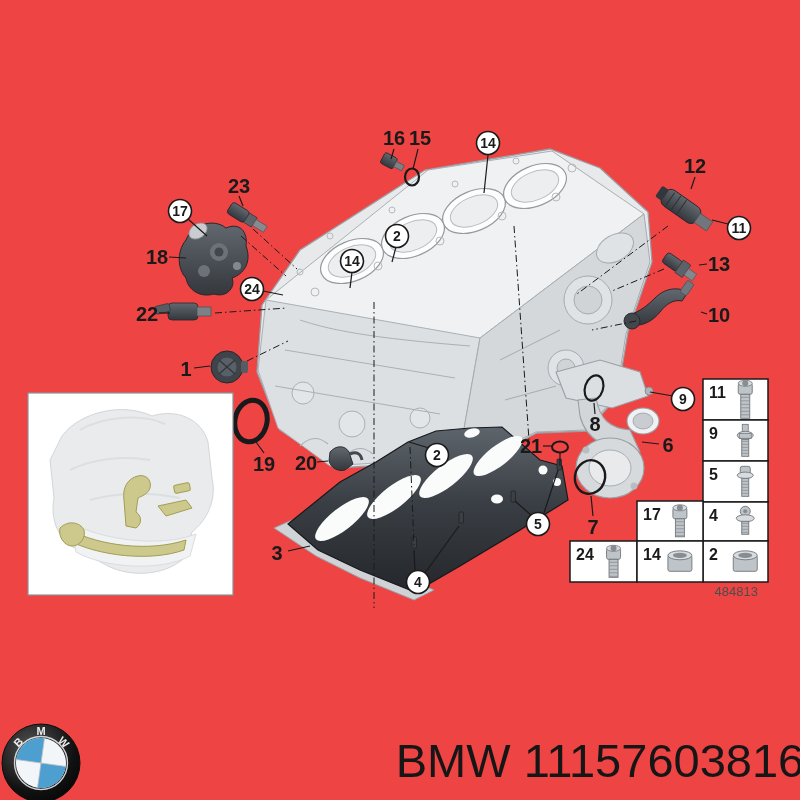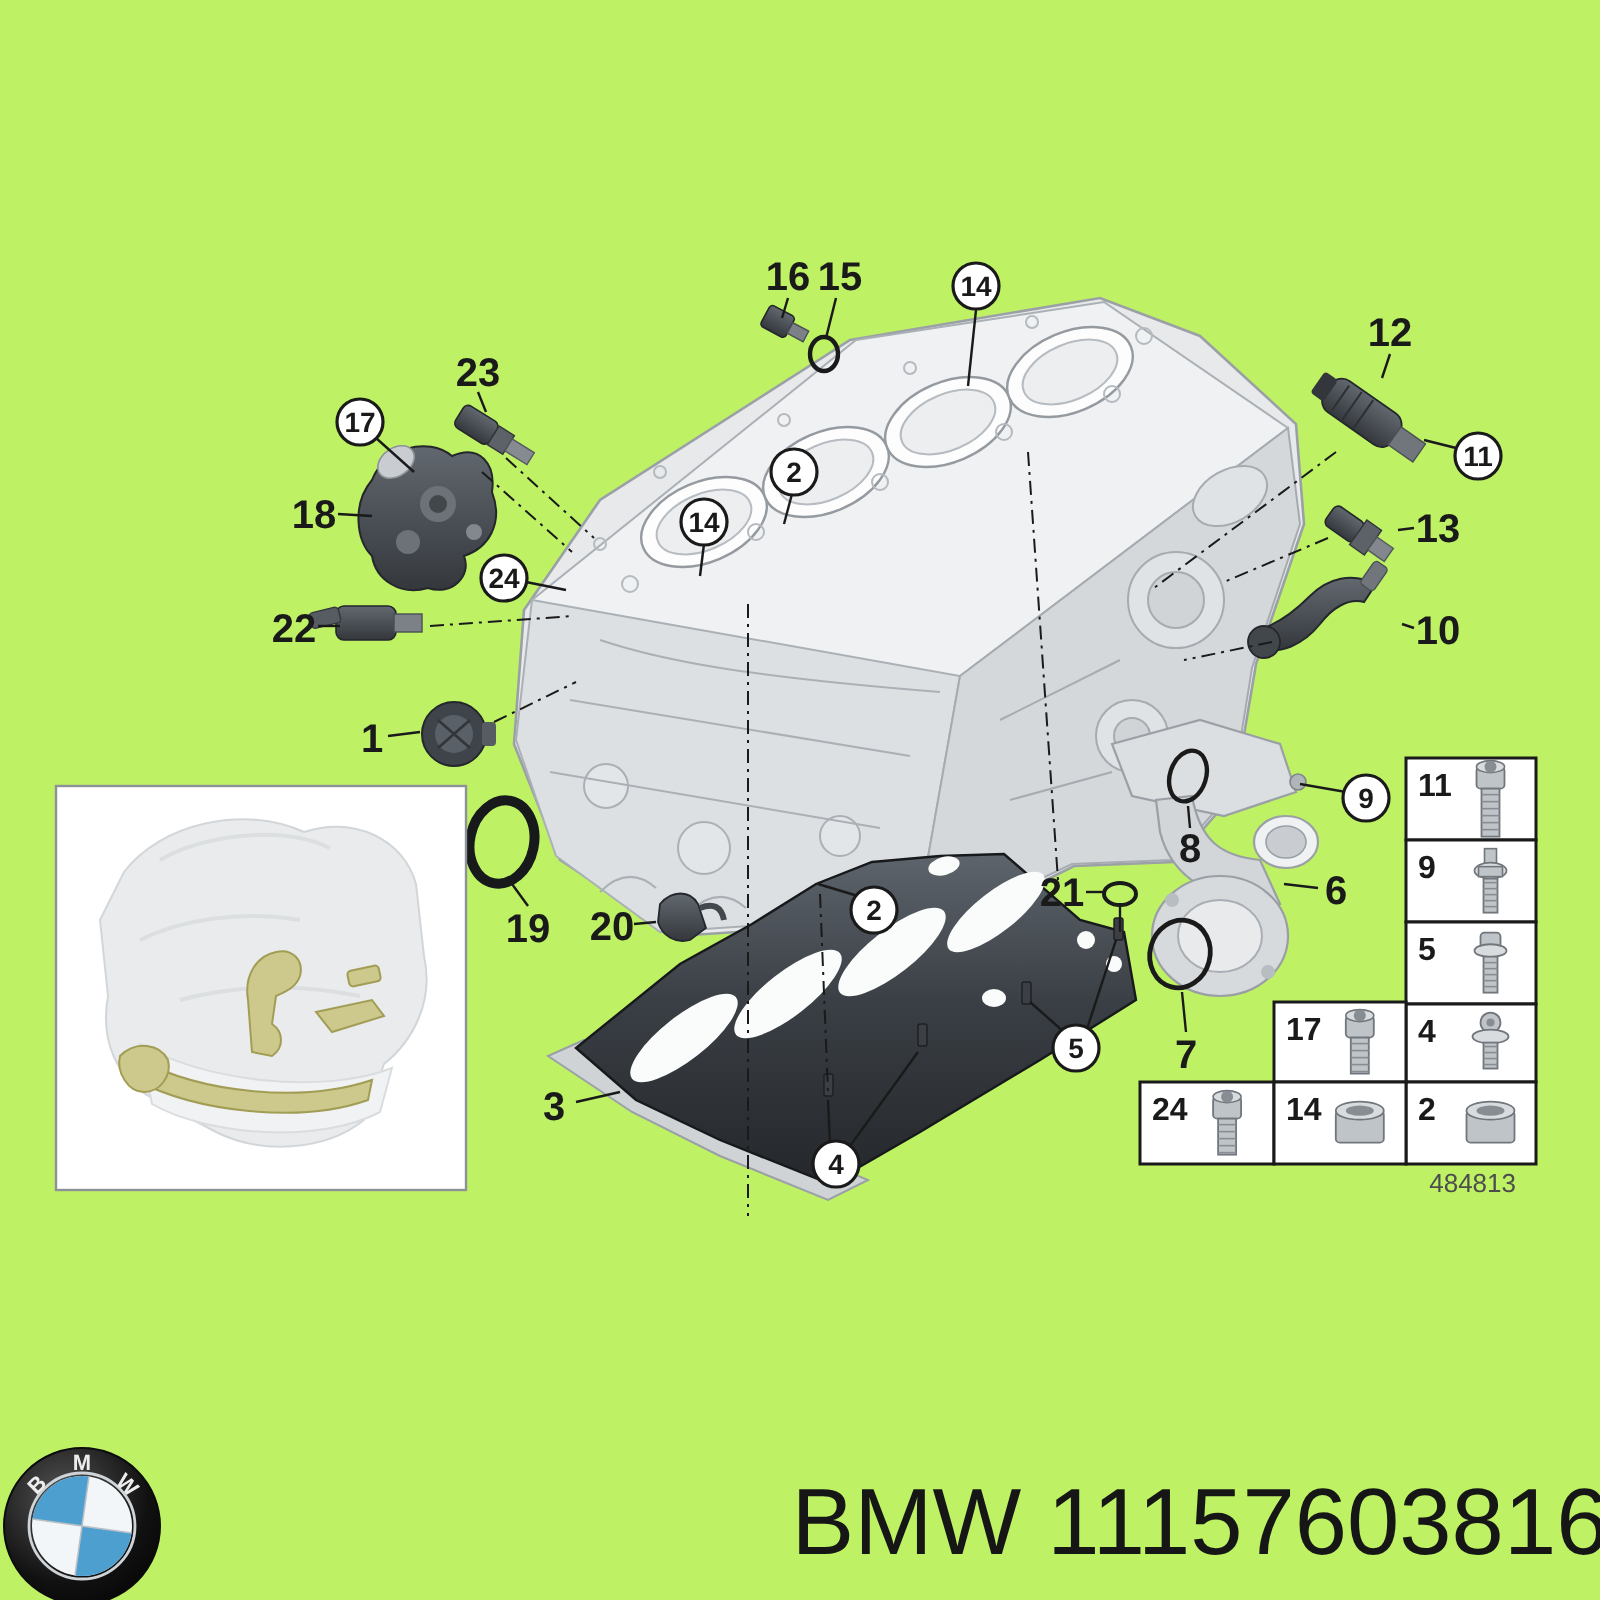--- a/index.html
+++ b/index.html
@@ -1,17 +1,17 @@
 <!DOCTYPE html>
 <html><head>
 <meta charset="utf-8">
 <style>
   html,body{margin:0;padding:0;background:#fff;width:800px;height:800px;overflow:hidden;
     font-family:"Liberation Sans", sans-serif;}
-  #stage{position:relative;width:800px;height:800px;background:#bef264;text-align:center;}
+  #stage{position:relative;width:800px;height:800px;background:#ef4444;text-align:center;}
   svg text{font-family:"Liberation Sans", sans-serif;}
 </style>
 </head>
 <body>
 
 <div id="stage">
 <svg id="scene" width="800" height="800" viewBox="0 0 800 800">
   <defs>
     <linearGradient id="plateG" x1="0" y1="0" x2="0" y2="1">
       <stop offset="0" stop-color="#5d646b"></stop>

